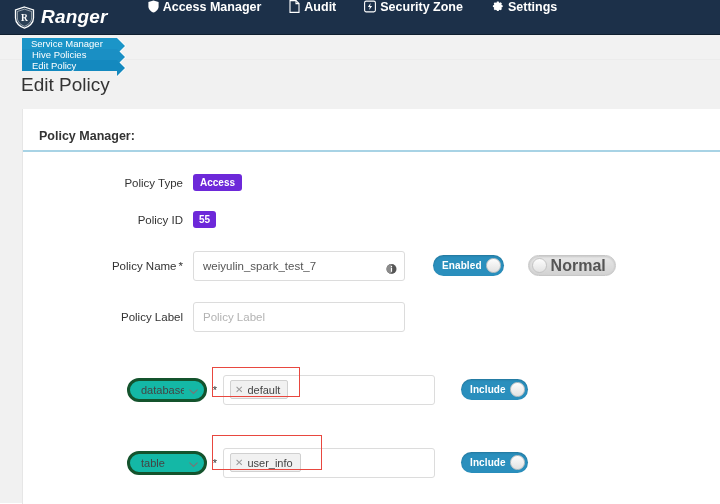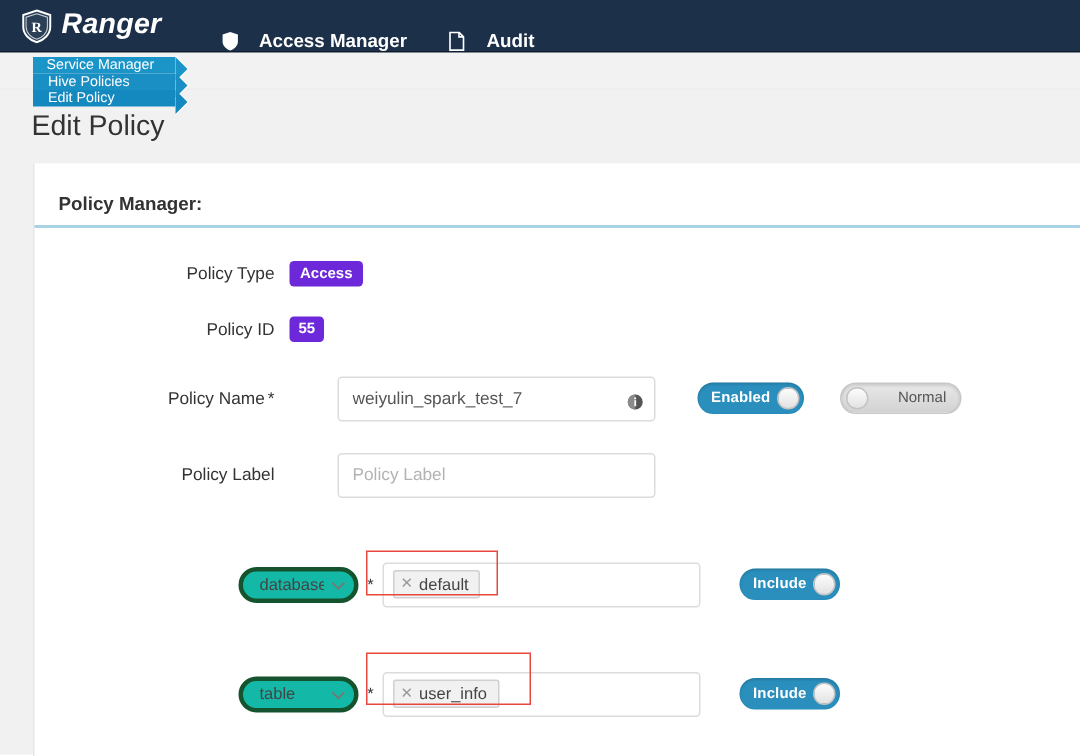--- a/index.html
+++ b/index.html
@@ -35,21 +35,21 @@
   }
   .brand-name {
     font-size: 19px;
     font-weight: bold;
     font-style: italic;
     letter-spacing: .2px;
     color: #ffffff;
   }
   .nav-items { display: flex; align-items: center; }
   .nav-item {
-    display: flex; align-items: flex-end; gap: 14px;
+    display: flex; align-items: flex-start; gap: 4px;
     font-size: 12.5px; font-weight: bold;
     color: #ffffff;
     padding: 0 14px;
     height: 34px;
     cursor: pointer;
     white-space: nowrap;
   }
   .nav-item .nav-ico { display: flex; align-items: center; }
   .nav-item svg { display: block; }
 
@@ -120,21 +120,21 @@
   .card-rule { height: 2px; background: #a8d3e5; width: 100%; }
 
   
   .form { padding-top: 14px; }
   .row {
     display: flex;
     align-items: center;
     min-height: 33px;
     margin-bottom: 4px;
   }
-  .row.tall { min-height: 51px; margin-bottom: 0; gap: 32px; }
+  .row.tall { min-height: 51px; margin-bottom: 0; }
   .lbl {
     width: 170px;
     text-align: right;
     font-size: 11.5px;
     color: #333333;
     font-weight: normal;
     padding-right: 10px;
     flex: 0 0 auto;
   }
   .req { color: #333; margin-left: 2px; }
@@ -193,22 +193,22 @@
     color: #ffffff; font-size: 10px; font-weight: bold;
     margin-right: 4px; letter-spacing: .1px;
   }
   .tgl-off {
     background: linear-gradient(#e8e8e8, #d2d2d2);
     padding: 0 9px 0 3px;
     box-shadow: inset 0 1px 2px rgba(0,0,0,.14);
     border: 1px solid #c7c7c7;
   }
   .tgl-off .tgl-txt {
-    color: #555555; font-size: 10px; font-weight: normal;
-    margin-left: 20px;
+    color: #555555; font-size: 16px; font-weight: bold;
+    margin-left: 4px;
   }
   .knob {
     width: 15px; height: 15px; border-radius: 50%;
     background: linear-gradient(#fdfdfd, #e2e2e2);
     border: 1px solid #c4c4c4;
     flex: 0 0 auto;
   }
   .tgl.include { margin-left: 0; }
 
   
@@ -303,21 +303,39 @@
     <div class="nav-item">
       <span class="nav-ico">
         <svg width="11" height="13" viewBox="0 0 11 13">
           <path d="M1 0.6 L7 0.6 L10 3.6 L10 12.4 L1 12.4 Z" fill="none" stroke="#ffffff" stroke-width="1.1"></path>
           <path d="M7 0.6 L7 3.6 L10 3.6" fill="none" stroke="#ffffff" stroke-width="1.1"></path>
         </svg>
       </span>
       <span>Audit</span>
     </div>
 
-
+    <div class="nav-item">
+      <span class="nav-ico">
+        <svg width="12" height="13" viewBox="0 0 12 13">
+          <rect x="0.6" y="1.1" width="10.8" height="10.8" rx="1.6" fill="none" stroke="#ffffff" stroke-width="1.1"></rect>
+          <path d="M6.6 3.1 L3.9 7.1 L5.8 7.1 L5.2 10.1 L8.1 6.1 L6.1 6.1 Z" fill="#ffffff"></path>
+        </svg>
+      </span>
+      <span>Security Zone</span>
+    </div>
+
+    <div class="nav-item">
+      <span class="nav-ico">
+        <svg width="13" height="13" viewBox="0 0 13 13">
+          <path fill="#ffffff" d="M6.5 4.3a2.2 2.2 0 100 4.4 2.2 2.2 0 000-4.4zm0 3.3a1.1 1.1 0 110-2.2 1.1 1.1 0 010 2.2z"></path>
+          <path fill="#ffffff" d="M11.7 7.5l-1-.3a4.6 4.6 0 00-.3-.8l.5-.9-1.2-1.2-.9.5a4.6 4.6 0 00-.8-.3l-.3-1H5.9l-.3 1a4.6 4.6 0 00-.8.3l-.9-.5L2.7 5.5l.5.9a4.6 4.6 0 00-.3.8l-1 .3v1.6l1 .3c.08.28.18.54.3.8l-.5.9 1.2 1.2.9-.5c.26.12.52.22.8.3l.3 1h1.8l.3-1c.28-.08.54-.18.8-.3l.9.5 1.2-1.2-.5-.9c.12-.26.22-.52.3-.8l1-.3z" transform="translate(0,-2.1)"></path>
+        </svg>
+      </span>
+      <span>Settings</span>
+    </div>
   </div>
 </div>
 
 <div class="crumbwrap">
   <div class="crumbs">
     <div class="crumb c1">
       <span>Service Manager</span>
     </div>
     <div class="crumb c2">
       <span>Hive Policies</span>

